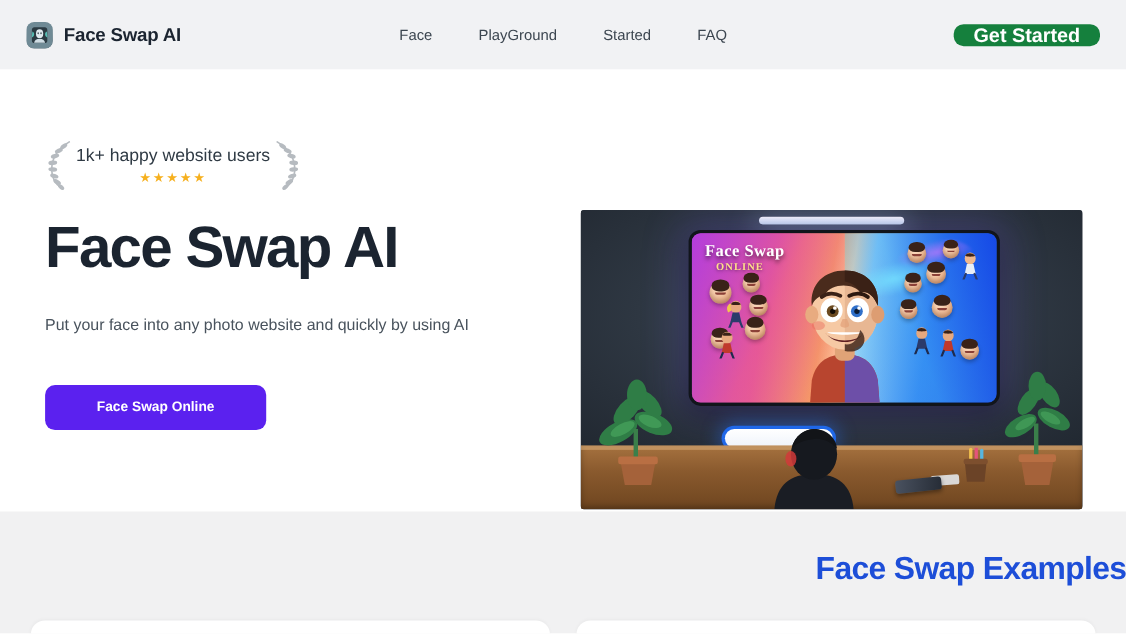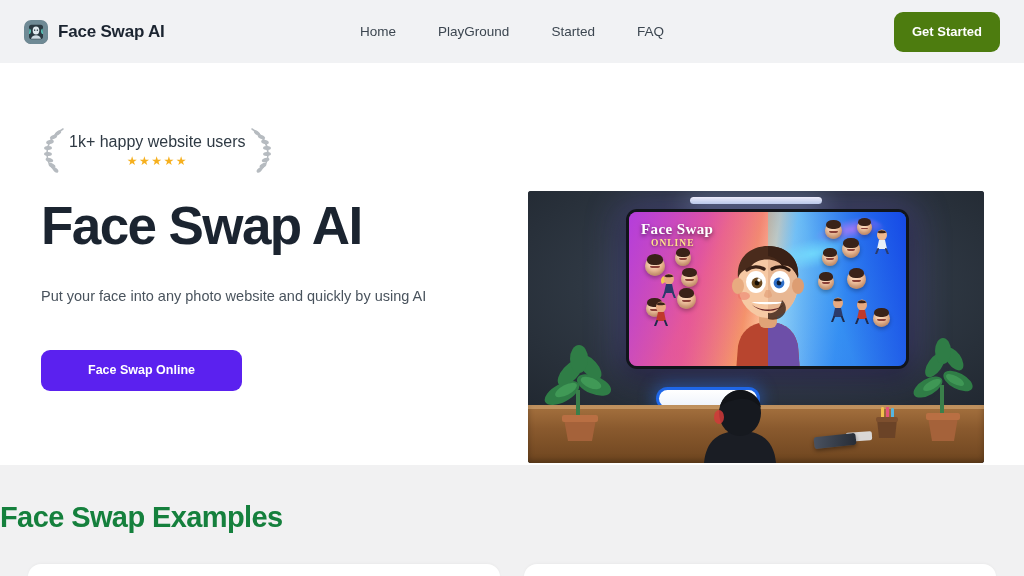--- a/index.html
+++ b/index.html
@@ -39,24 +39,24 @@
     gap: 42px; pointer-events: none;
   }
   .nav a {
     pointer-events: auto;
     font-size: 13.5px; color: #3c4650; text-decoration: none;
     white-space: nowrap;
   }
 
   .cta-header {
     margin-left: auto; position: relative; z-index: 2;
-    background: #4d7c0f; color: #fff; border: none;
+    background: #15803d; color: #fff; border: none;
     font-family: "Liberation Sans", sans-serif;
-    font-size: 13px; font-weight: bold;
-    padding: 0 18px; height: 40px; border-radius: 9px;
+    font-size: 18px; font-weight: bold;
+    padding: 0 18px; height: 20px; border-radius: 9px;
     cursor: pointer; white-space: nowrap;
   }
 
   
   .hero {
     background: #ffffff;
     height: 402px;
     display: flex;
     padding: 0 40px 0 41px;
   }
@@ -222,22 +222,22 @@
     opacity:.85;
   }
 
   
   .examples {
     background: #f1f1f2;
     height: 111px;
     padding-top: 36px;
   }
   .examples-title {
-    text-align: left;
-    font-size: 29px; font-weight: bold; color: #15803d;
+    text-align: right;
+    font-size: 29px; font-weight: bold; color: #1d4ed8;
     letter-spacing: -0.6px;
   }
   .cards {
     display: flex; gap: 24px; padding: 0 28px; margin-top: 30px;
   }
   .card {
     flex: 1 1 0; background: #ffffff;
     border-radius: 13px 13px 0 0;
     height: 40px; padding-top: 13px;
     box-shadow: 0 -1px 3px rgba(0,0,0,.03);
@@ -257,21 +257,21 @@
         <ellipse cx="13.3" cy="10.2" rx="0.6" ry="0.85" fill="#2b3a42"></ellipse>
         <path d="M12 15.2c-2.6 0-4.6 1.5-5 3.6h10c-.4-2.1-2.4-3.6-5-3.6z" fill="#cfdde4"></path>
         <path d="M5.4 8.6c1.2.4 1.8 1.6 1.6 3.1-.2 1.5-1.1 2.4-2.1 2.3" fill="#5fd6c8" opacity=".85"></path>
         <path d="M18.6 8.6c-1.2.4-1.8 1.6-1.6 3.1.2 1.5 1.1 2.4 2.1 2.3" fill="#5fd6c8" opacity=".85"></path>
       </svg>
     </span>
     <span class="brand-name">Face Swap AI</span>
   </div>
 
   <nav class="nav">
-    <a href="#">Home</a>
+    <a href="#">Face</a>
     <a href="#">PlayGround</a>
     <a href="#">Started</a>
     <a href="#">FAQ</a>
   </nav>
 
   <button class="cta-header">Get Started</button>
 </div>
 
 <section class="hero">
 

